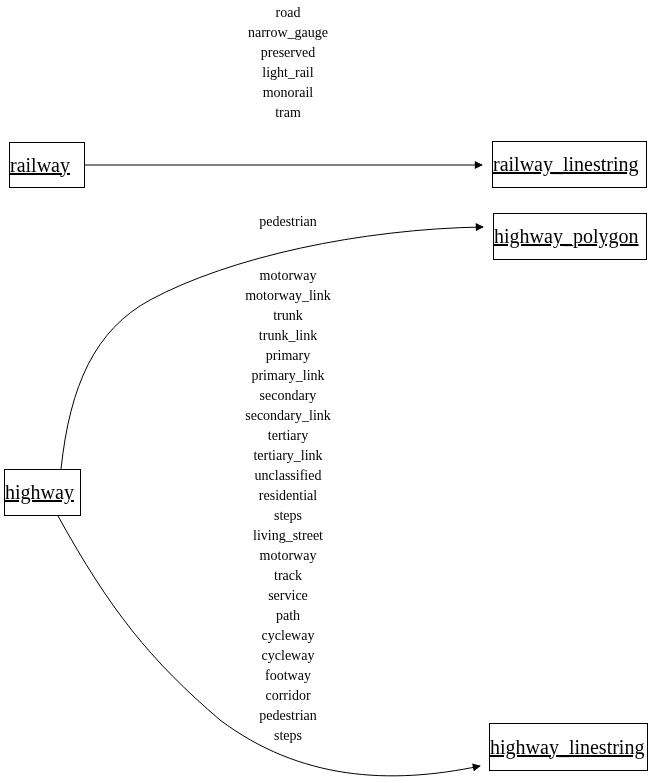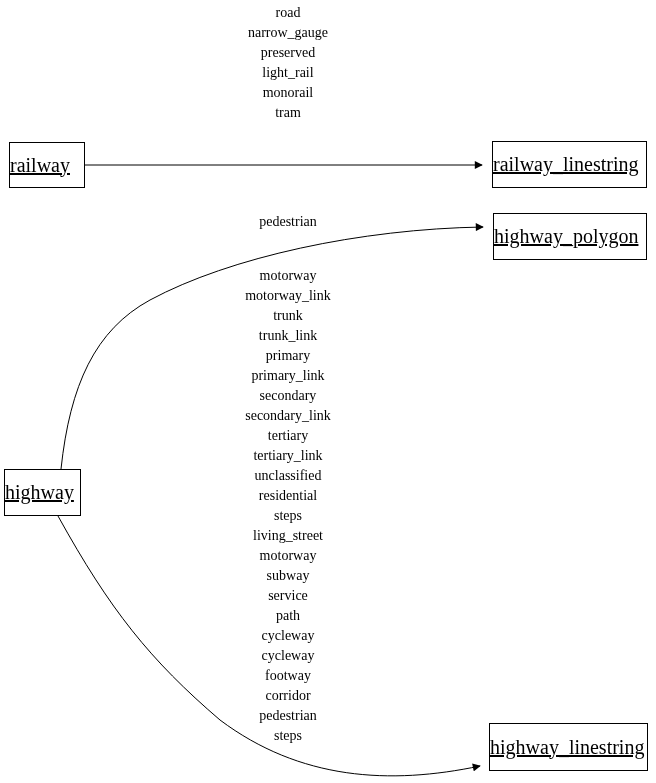--- a/index.html
+++ b/index.html
@@ -90,21 +90,21 @@
       <div>primary_link</div>
       <div>secondary</div>
       <div>secondary_link</div>
       <div>tertiary</div>
       <div>tertiary_link</div>
       <div>unclassified</div>
       <div>residential</div>
       <div>steps</div>
       <div>living_street</div>
       <div>motorway</div>
-      <div>subway</div>
+      <div>track</div>
       <div>service</div>
       <div>path</div>
       <div>cycleway</div>
       <div>cycleway</div>
       <div>footway</div>
       <div>corridor</div>
       <div>pedestrian</div>
       <div>steps</div>
     </div>
 

